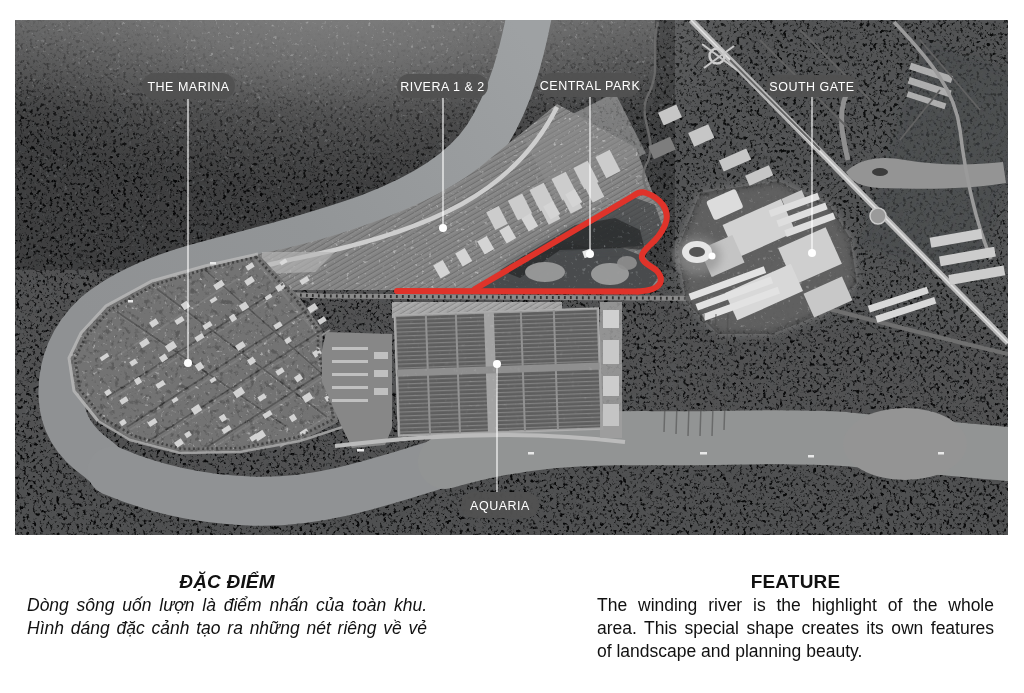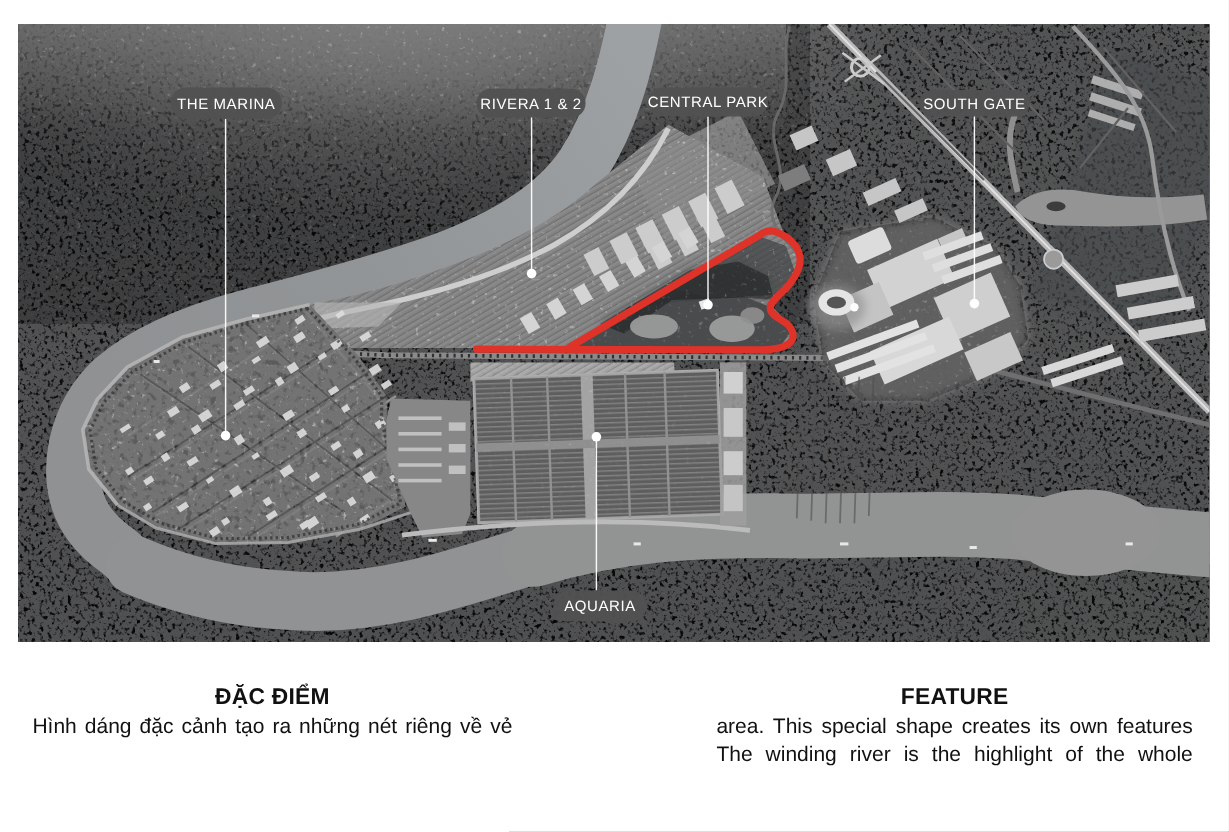--- a/index.html
+++ b/index.html
@@ -418,22 +418,24 @@
   <rect x="766" y="75" width="92" height="22" rx="11" fill="#515151" opacity="0.96"></rect>
   <text x="812" y="90.5" font-size="12.5" letter-spacing="0.5" fill="#ffffff" text-anchor="middle" font-family="Liberation Sans, sans-serif">SOUTH GATE</text>
 </g>
 
 <g>
   <rect x="461" y="492" width="78" height="26" rx="13" fill="#515151" opacity="0.96"></rect>
   <text x="500" y="509.5" font-size="12.5" letter-spacing="0.5" fill="#ffffff" text-anchor="middle" font-family="Liberation Sans, sans-serif">AQUARIA</text>
 </g>
 </svg>
 
-<div class="tb" style="left:27px;top:568px;width:400px;">
+<div class="tb" style="left:27px;top:568px;width:400px;font-style:italic;">
   <h3>ĐẶC ĐIỂM</h3>
+  <p class="jl">Dòng sông uốn lượn là điểm nhấn của toàn khu.</p>
   <p class="jl">Hình dáng đặc cảnh tạo ra những nét riêng về vẻ</p>
 </div>
 
 <div class="tb" style="left:597px;top:568px;width:397px;">
   <h3>FEATURE</h3>
+  <p class="jl">The winding river is the highlight of the whole</p>
   <p class="jl">area. This special shape creates its own features</p>
-  <p class="jl">The winding river is the highlight of the whole</p>
+  <p>of landscape and planning beauty.</p>
 </div>
 
 </body></html>

